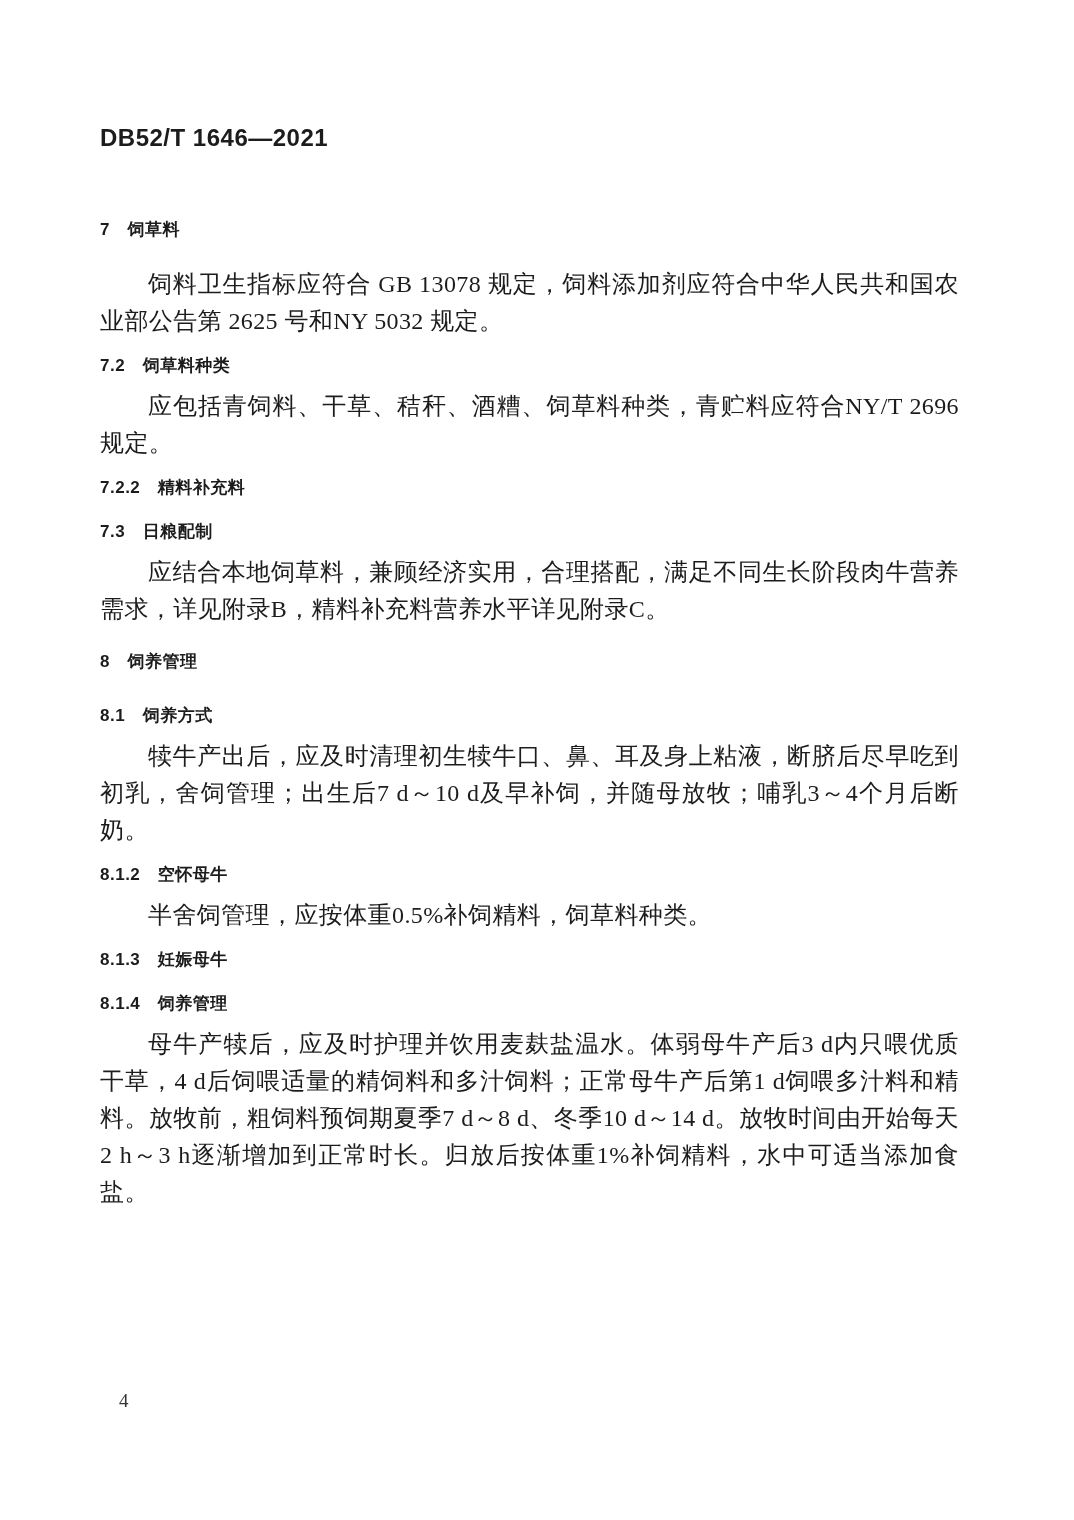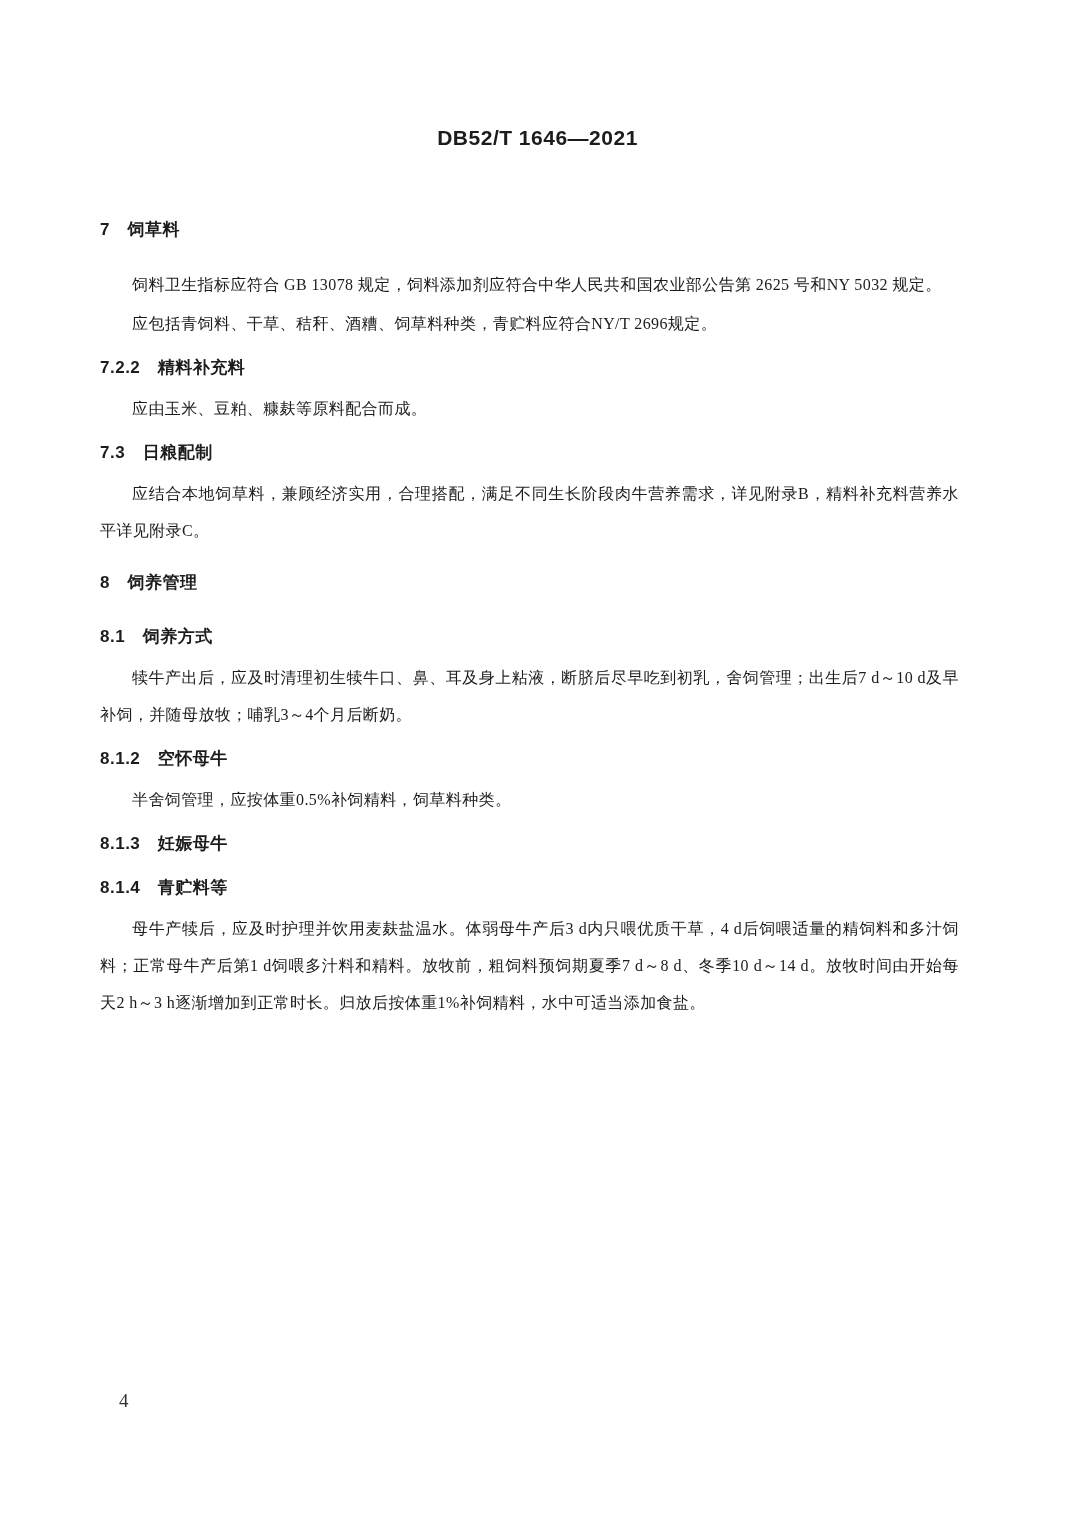--- a/index.html
+++ b/index.html
@@ -18,37 +18,36 @@
   .doc-page {
     position: absolute;
     inset: 0;
     box-sizing: border-box;
     padding: 126px 99px 0 100px;
     background: #ffffff;
   }
   .header-code {
     font-family: "Liberation Sans", sans-serif;
     font-weight: bold;
-    font-size: 21px;
+    font-size: 24px;
     letter-spacing: 0.5px;
     line-height: 24px;
     margin: 0 0 62px 0;
-    text-align: center;
   }
   .heading {
     font-family: "Liberation Sans", sans-serif;
     font-weight: bold;
     font-size: 17px;
     line-height: 36px;
     letter-spacing: 0.5px;
   }
   .heading.lvl1 { margin: 16px 0 18px 0; }
   .heading.lvl2 { margin: 8px 0 4px 0; }
   .para {
-    font-size: 16px;
+    font-size: 24px;
     line-height: 37px;
     text-align: justify;
     text-indent: 2em;
     letter-spacing: 0.4px;
     margin: 0 16px 2px 0;
   }
   .page-num {
     position: absolute;
     left: 119px;
     top: 1390px;
@@ -61,38 +60,38 @@
 <body>
 
 <div class="doc-page">
 
   <div class="header-code">DB52/T 1646—2021</div>
 
   <div class="heading lvl1">7　饲草料</div>
 
   <p class="para">饲料卫生指标应符合 GB 13078 规定，饲料添加剂应符合中华人民共和国农业部公告第 2625 号和NY 5032 规定。</p>
 
+  <div class="heading lvl2">7.2　饲草料种类</div>
 
   <p class="para">应包括青饲料、干草、秸秆、酒糟、饲草料种类，青贮料应符合NY/T 2696规定。</p>
 
   <div class="heading lvl2">7.2.2　精料补充料</div>
-  <p class="para">应由玉米、豆粕、糠麸等原料配合而成。</p>
 
   <div class="heading lvl2">7.3　日粮配制</div>
   <p class="para">应结合本地饲草料，兼顾经济实用，合理搭配，满足不同生长阶段肉牛营养需求，详见附录B，精料补充料营养水平详见附录C。</p>
 
   <div class="heading lvl1">8　饲养管理</div>
 
   <div class="heading lvl2">8.1　饲养方式</div>
 
   <p class="para">犊牛产出后，应及时清理初生犊牛口、鼻、耳及身上粘液，断脐后尽早吃到初乳，舍饲管理；出生后7 d～10 d及早补饲，并随母放牧；哺乳3～4个月后断奶。</p>
 
   <div class="heading lvl2">8.1.2　空怀母牛</div>
   <p class="para">半舍饲管理，应按体重0.5%补饲精料，饲草料种类。</p>
 
   <div class="heading lvl2">8.1.3　妊娠母牛</div>
 
-  <div class="heading lvl2">8.1.4　青贮料等</div>
+  <div class="heading lvl2">8.1.4　饲养管理</div>
   <p class="para">母牛产犊后，应及时护理并饮用麦麸盐温水。体弱母牛产后3 d内只喂优质干草，4 d后饲喂适量的精饲料和多汁饲料；正常母牛产后第1 d饲喂多汁料和精料。放牧前，粗饲料预饲期夏季7 d～8 d、冬季10 d～14 d。放牧时间由开始每天2 h～3 h逐渐增加到正常时长。归放后按体重1%补饲精料，水中可适当添加食盐。</p>
 
 </div>
 
 <div class="page-num">4</div>
 
 </body></html>

